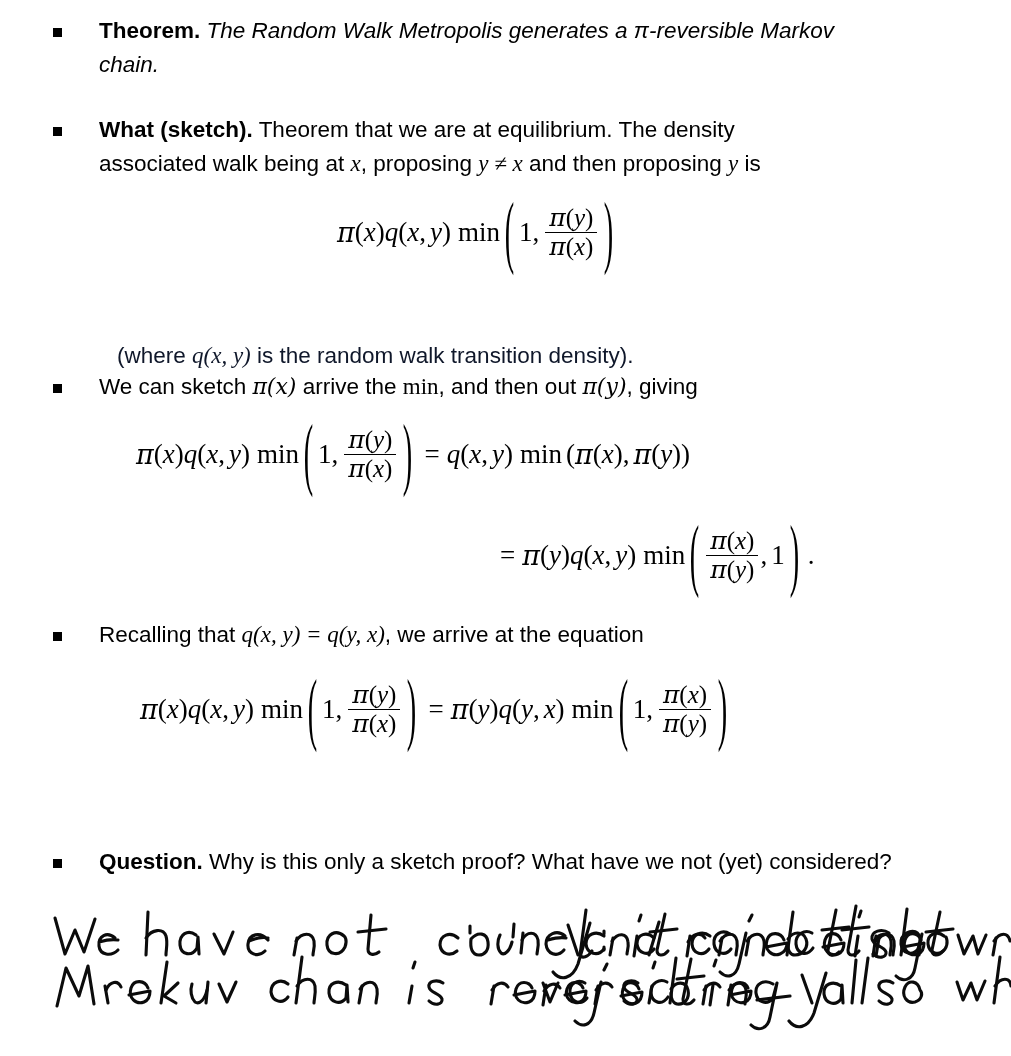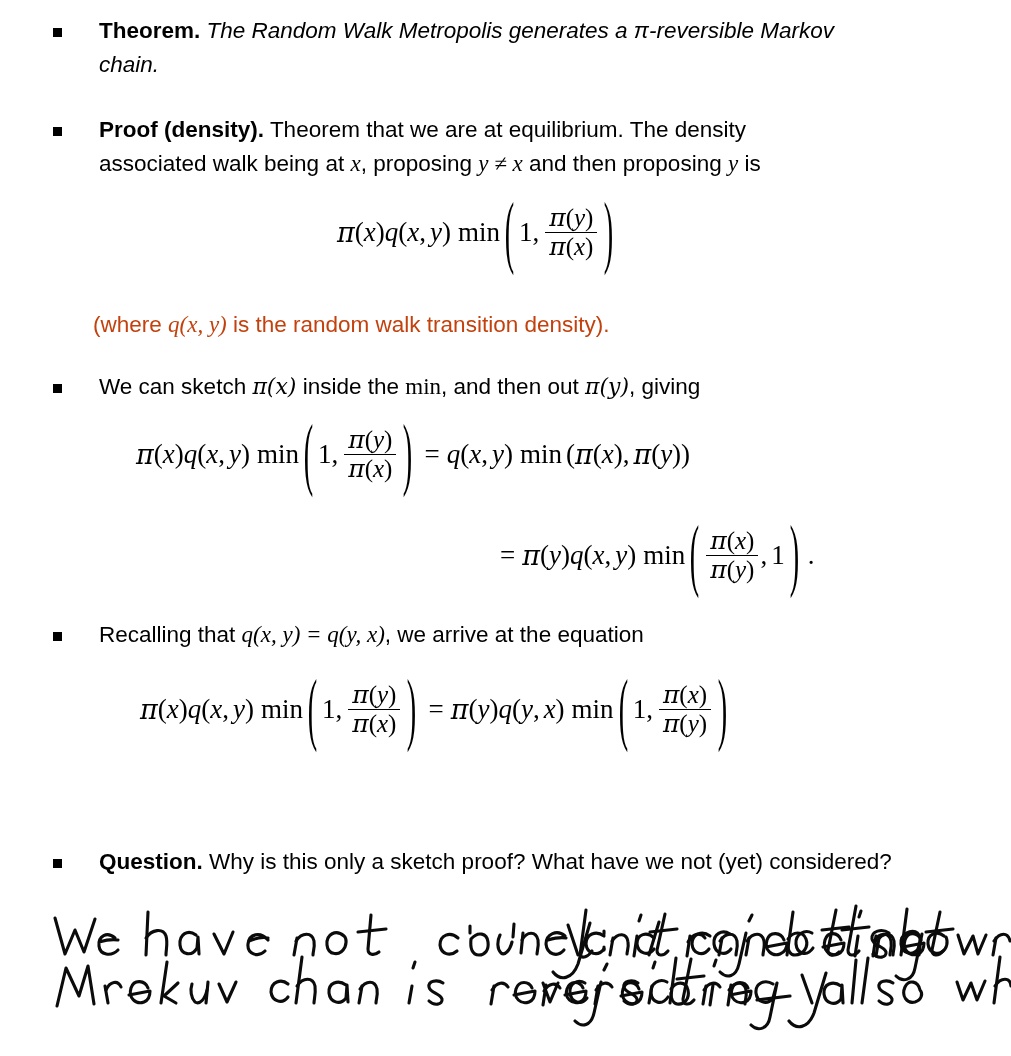--- a/index.html
+++ b/index.html
@@ -40,25 +40,26 @@
   .bullet-body {
     position: absolute;
     left: 99px;
     width: 800px;
     font-size: 22.5px;
     line-height: 34px;
     color: #000;
   }
   .plain-body {
     position: absolute;
-    left: 93px;
+    left: 117px;
     width: 860px;
     font-size: 22.5px;
     line-height: 34px;
-    color: #c2410c;
+    color: #0f172a;
+    margin-top: 31px;
   }
   .b { font-weight: bold; }
   .it { font-style: italic; }
 
   
   .m {
     font-family: "Liberation Serif", "DejaVu Serif", serif;
     font-style: italic;
     font-size: 23px;
   }
@@ -121,21 +122,21 @@
     <span class="bullet-marker" style="top: 14px;"></span>
     <div class="bullet-body">
       <span class="b">Theorem.</span>
       <span class="it">The Random Walk Metropolis generates a π-reversible Markov chain.</span>
     </div>
   </div>
 
   <div class="bullet-row" style="top: 113px;">
     <span class="bullet-marker" style="top: 14px;"></span>
     <div class="bullet-body">
-      <span class="b">Proof (density).</span>
+      <span class="b">What (sketch).</span>
       <span>Theorem that we are at equilibrium. The density</span><br>
       <span>associated walk being at </span><span class="m">x</span><span>, proposing </span><span class="m">y ≠ x</span><span> and then proposing </span><span class="m">y</span><span> is</span>
     </div>
   </div>
 
   <div class="eq" style="left: 337px; top: 205px;">
     <span class="greek">π</span>
       <span class="rom">(</span>
       <span class="sym">x</span>
       <span class="rom">)</span>
@@ -159,21 +160,21 @@
     <span class="paren">)</span>
   </div>
 
   <div class="plain-body" style="top: 308px;">
     <span>(where </span><span class="m">q(x, y)</span><span> is the random walk transition density).</span>
   </div>
 
   <div class="bullet-row" style="top: 370px;">
     <span class="bullet-marker" style="top: 14px;"></span>
     <div class="bullet-body">
-      <span>We can sketch </span><span class="mpi">π(x)</span><span> inside the </span><span class="m"><span class="up">min</span></span><span>, and then out </span><span class="mpi">π(y)</span><span>, giving</span>
+      <span>We can sketch </span><span class="mpi">π(x)</span><span> arrive the </span><span class="m"><span class="up">min</span></span><span>, and then out </span><span class="mpi">π(y)</span><span>, giving</span>
     </div>
   </div>
 
   <div class="eq" style="left: 136px; top: 427px;">
     <span class="greek">π</span>
       <span class="rom">(</span>
       <span class="sym">x</span>
       <span class="rom">)</span>
       <span class="sym">q</span>
       <span class="rom">(</span>

